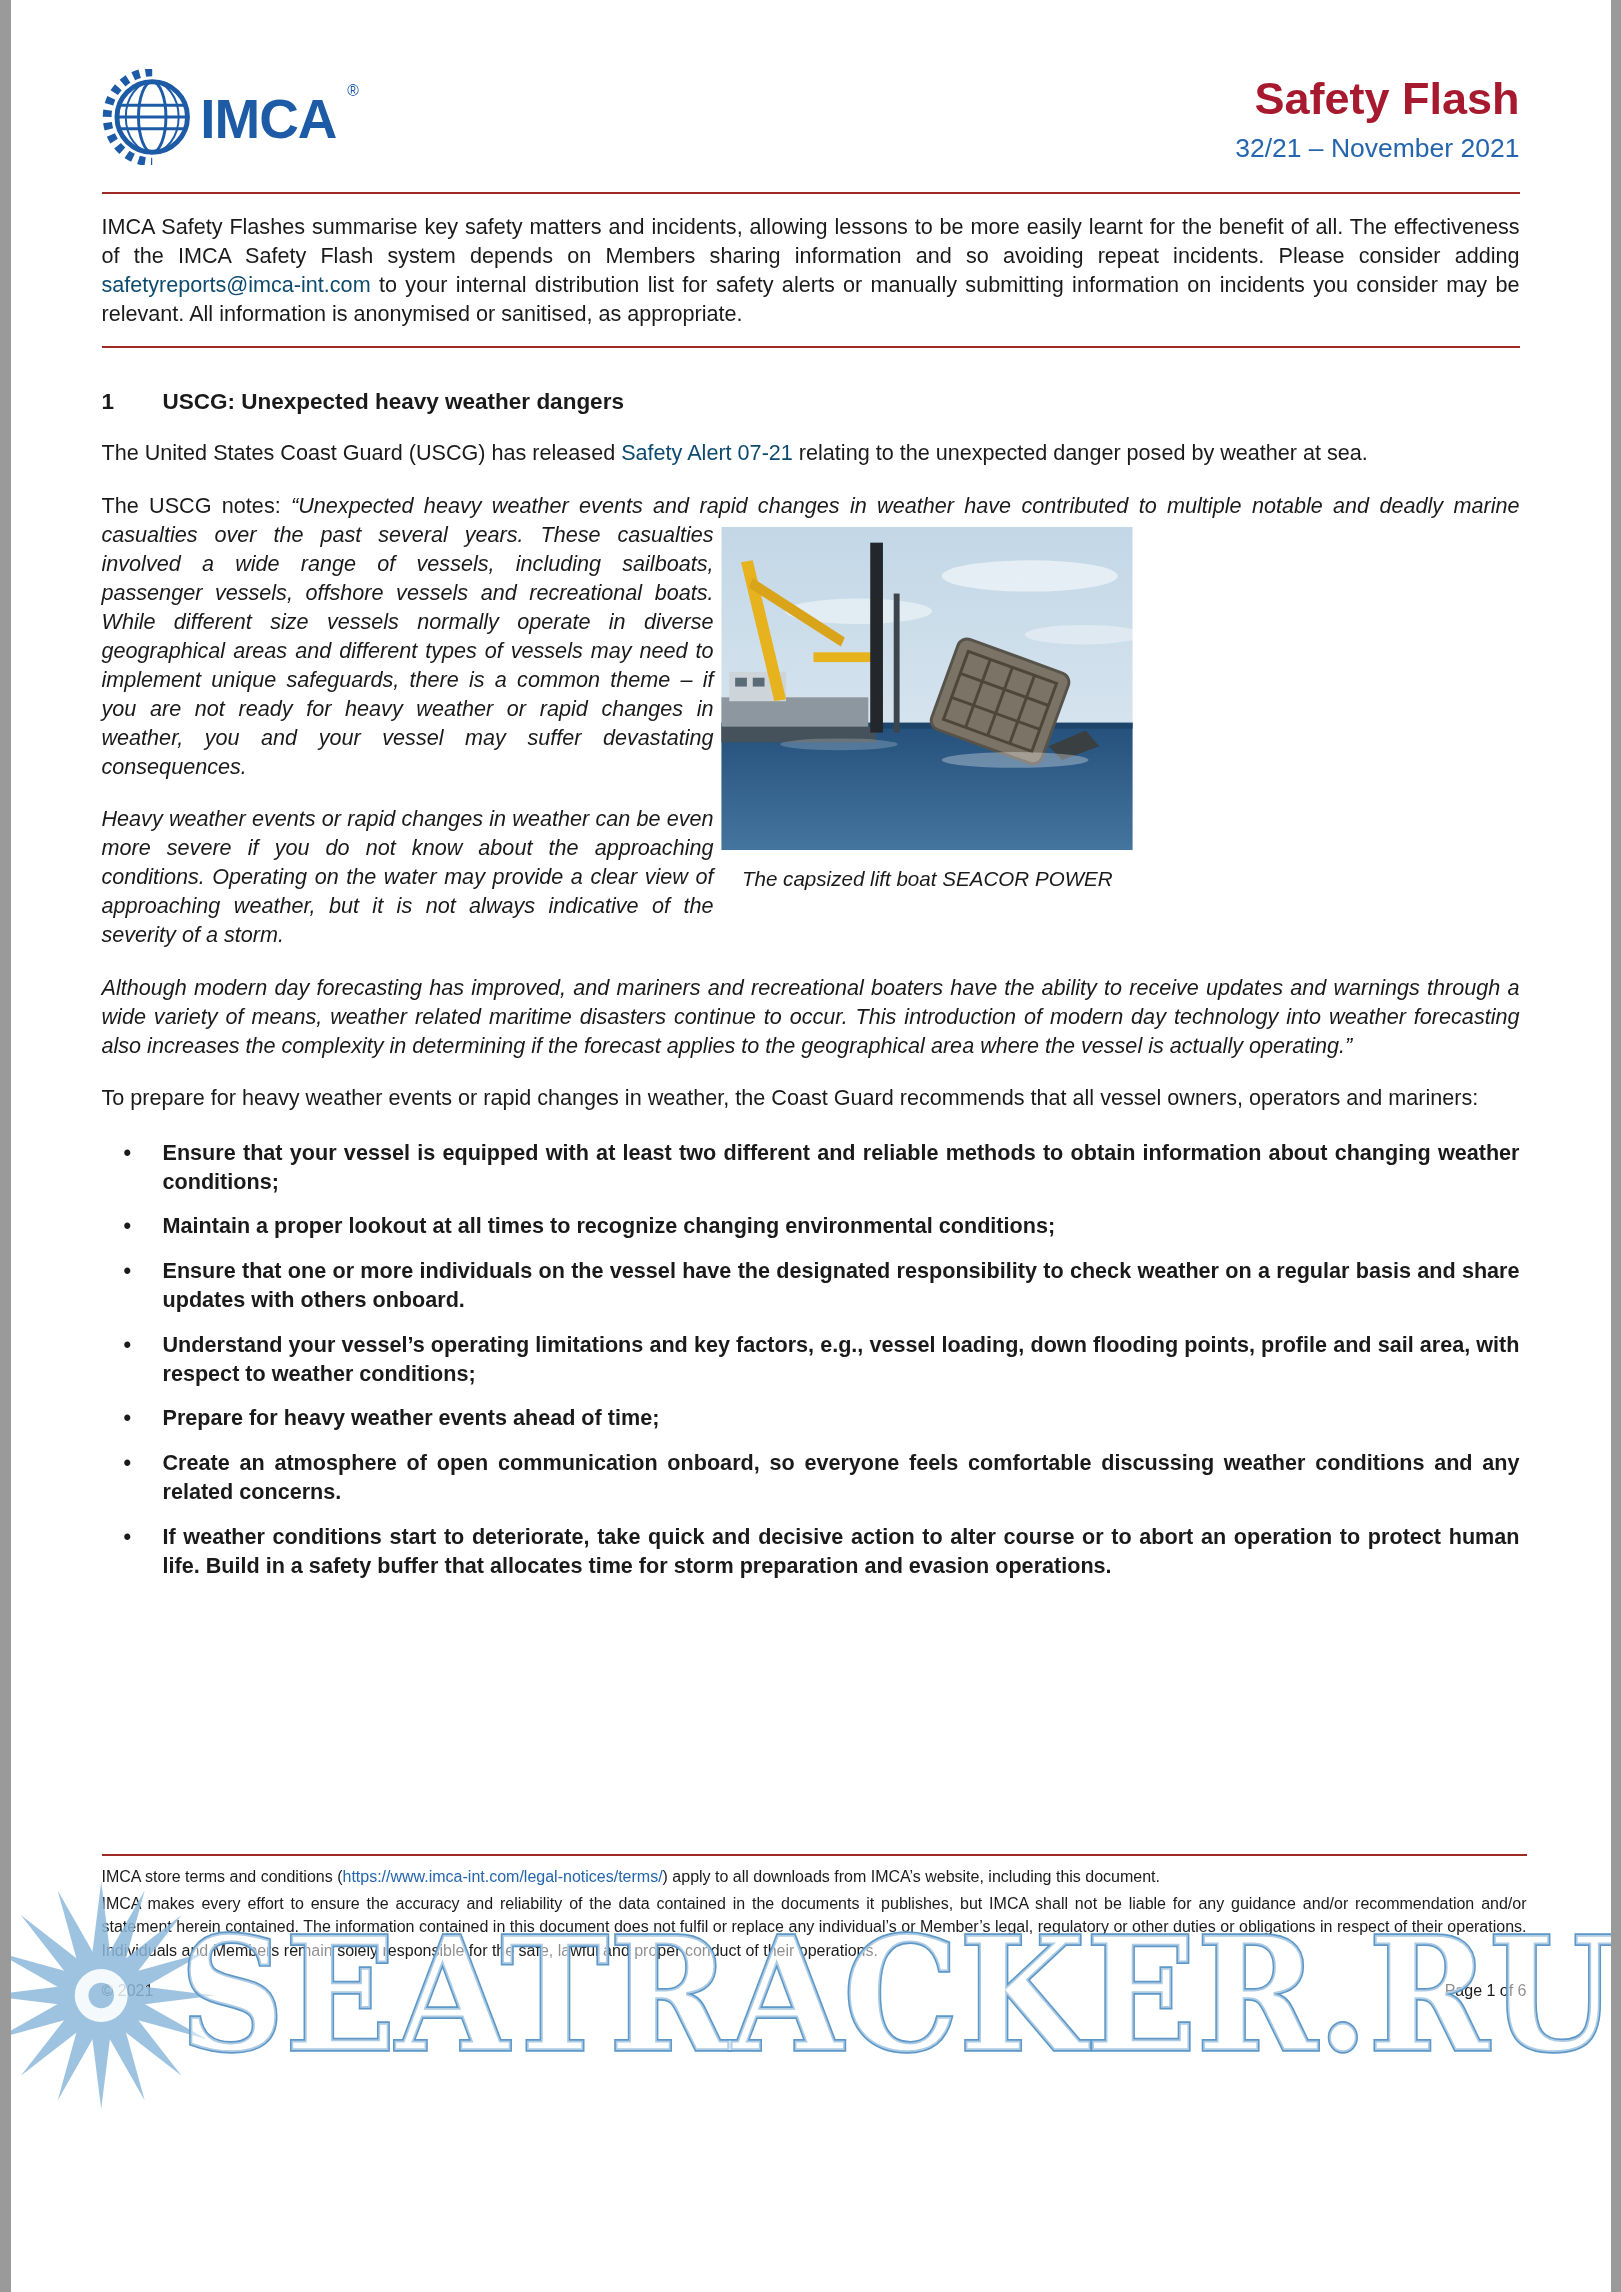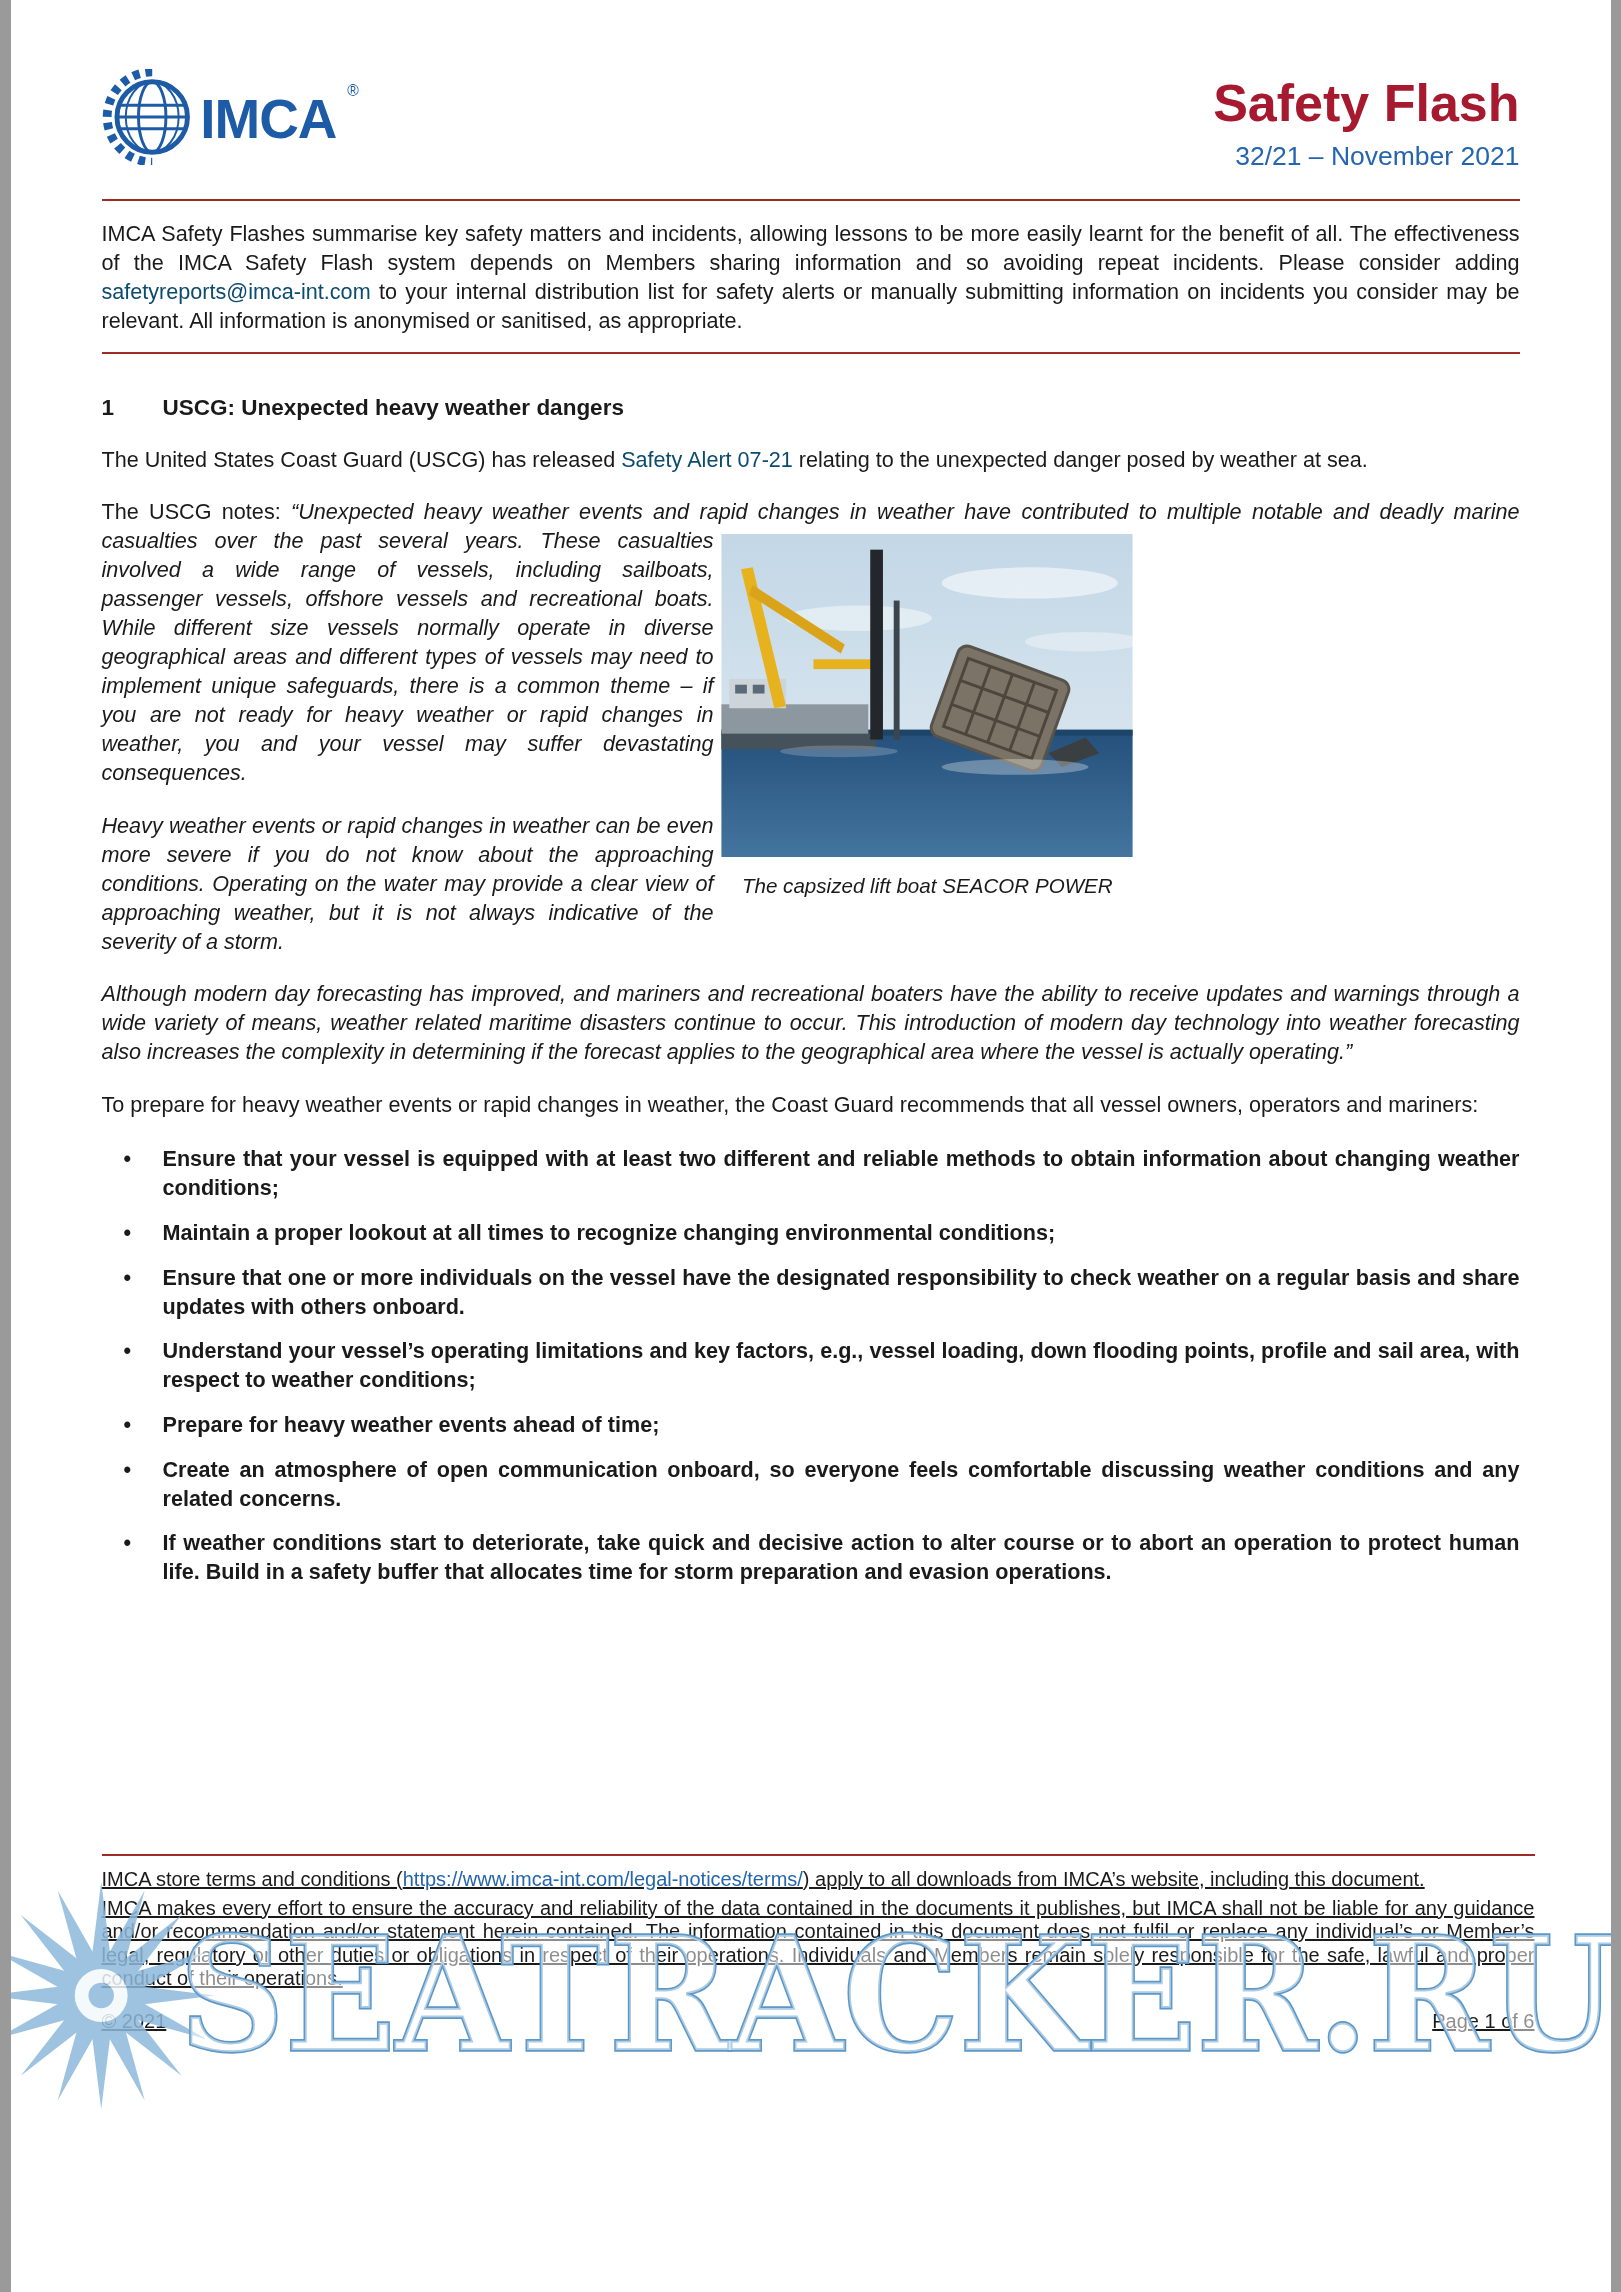--- a/index.html
+++ b/index.html
@@ -8,21 +8,21 @@
     width: 1600px; height: 2293px; margin: 0 auto; position: relative;
     background: #ffffff; overflow: hidden;
     font-family: "Liberation Sans", sans-serif; color: #1a1a1a;
   }
   .main { padding: 69px 91px 0 91px; }
 
   
   .header { display: flex; justify-content: space-between; align-items: flex-start; margin-bottom: 27.4px; }
   .logo svg { display: block; }
   .title-block { text-align: right; padding-top: 3.9px; }
-  .doc-title { font-size: 52px; font-weight: bold; color: #A6192E; }
+  .doc-title { font-size: 45px; font-weight: bold; color: #A6192E; }
   .doc-issue { font-size: 26.5px; color: #2465AE; margin-top: 7.8px; }
 
   .rule { border-top: 2.9px solid #9E2B25; height: 0; }
 
   
   .para { font-size: 21.6px; line-height: 29px; text-align: justify; margin: 23.5px 0; }
   .intro { margin: 17.6px 0; }
   .link { color: #0c4a6e; text-decoration: none; cursor: pointer; }
   em { font-style: italic; margin-top: 17px; }
 
@@ -35,21 +35,21 @@
   .photo svg { display: block; }
   .caption { width: 412px; margin-left: 7.8px; margin-top: 13.7px; text-align: center; font-style: italic; font-size: 20.6px; }
   .clear-r { clear: right; }
 
   
   .bullets { list-style: none; margin: 25.5px 0 0 0; padding: 0 0 0 61px; font-weight: bold; }
   .bullets li { position: relative; font-size: 21.6px; line-height: 29px; text-align: justify; margin-bottom: 15.7px; }
   .bullets li::before { content: "\2022"; position: absolute; left: -39px; top: 0; }
 
   
-  .footer { position: absolute; left: 91px; right: 76px; top: 1854px; font-size: 20px; color: #1a1a1a; text-decoration: underline; }
+  .footer { position: absolute; left: 91px; right: 84px; top: 1854px; font-size: 16px; color: #1a1a1a; }
   .footer .rule { border-top-width: 2px; }
   .f-line { margin: 11.8px 0 5.9px; }
   .f-link { color: #2465AE; text-decoration: none; cursor: pointer; }
   .f-disc { text-align: justify; line-height: 23.5px; }
   .f-row { display: flex; justify-content: space-between; margin-top: 19.6px; }
 
   
   .watermark { position: absolute; left: 0; top: 1870px; pointer-events: none; }
 </style>
 </head>

